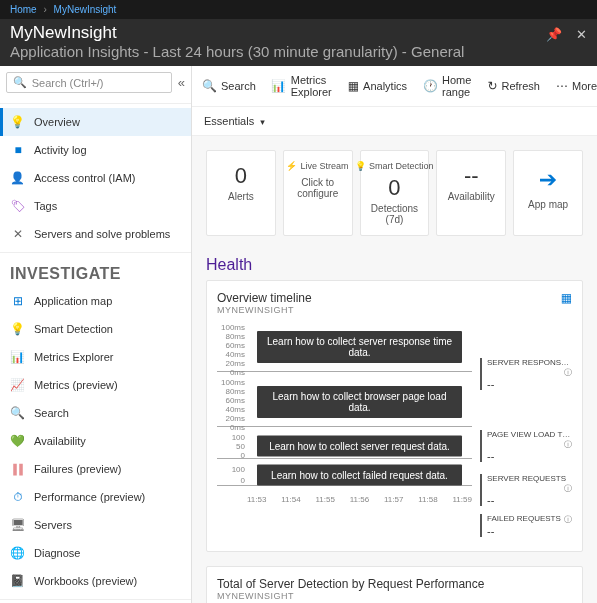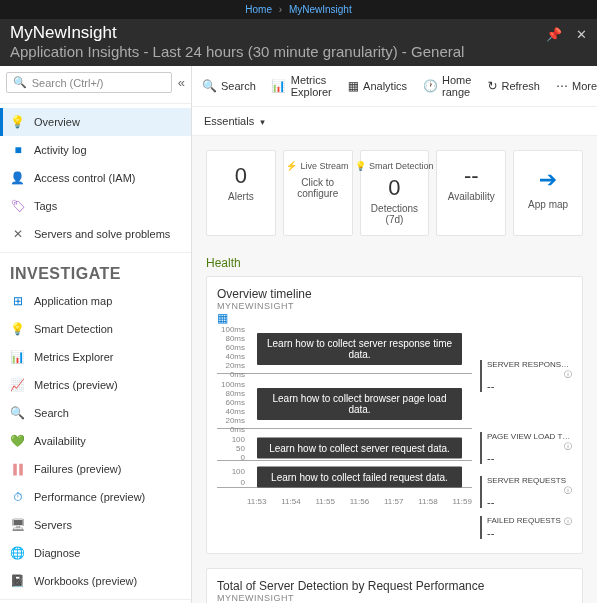--- a/index.html
+++ b/index.html
@@ -1,17 +1,17 @@
 <!DOCTYPE html>
 <html><head>
 <meta charset="utf-8">
 <style>
 * { box-sizing: border-box; margin: 0; padding: 0; }
 body { font-family: "Segoe UI", Arial, sans-serif; font-size: 11px; color: #333; background: #fff; width: 597px; height: 603px; overflow: hidden; }
-.breadcrumb { background: #1a1a1a; color: #5db2ff; padding: 4px 10px; font-size: 10px; text-align: center; }
+.breadcrumb { background: #1a1a1a; color: #5db2ff; padding: 4px 10px; font-size: 10px; }
 .breadcrumb .current { color: #5db2ff; }
 .breadcrumb .sep { color: #888; margin: 0 4px; }
 .header { background: #2d2d2d; color: #fff; padding: 4px 10px 6px 10px; position: relative; }
 .header .title { font-size: 17px; font-weight: 300; }
 .header .subtitle { font-size: 15px; color: #aaa; }
 .header .controls { position: absolute; right: 10px; top: 8px; color: #ccc; }
 .header .controls span { margin-left: 10px; cursor: pointer; font-size: 13px; }
 .main { display: flex; height: 548px; }
 .sidebar { width: 192px; border-right: 1px solid #e0e0e0; overflow-y: auto; position: relative; }
 .sidebar::-webkit-scrollbar { width: 6px; }
@@ -34,27 +34,27 @@
 .toolbar .more { margin-left: auto; }
 .essentials { background: #fff; padding: 8px 12px; border-bottom: 1px solid #eee; font-size: 11px; cursor: pointer; }
 .essentials .chev { margin-left: 6px; font-size: 9px; }
 .cards { display: flex; gap: 7px; padding: 14px; }
 .card { flex: 1; background: #fff; border: 1px solid #e5e5e5; border-radius: 2px; padding: 10px 4px; text-align: center; min-width: 0; }
 .card .top { font-size: 9px; color: #555; display: flex; align-items: center; justify-content: center; margin-bottom: 4px; white-space: nowrap; }
 .card .big { font-size: 22px; color: #333; margin: 2px 0; }
 .card .sub { font-size: 10px; color: #555; }
 .card .mid { font-size: 10px; color: #555; margin: 6px 0; }
 .card .mapicon { font-size: 22px; color: #0078d4; margin: 6px 0; }
-.section-title { padding: 6px 14px; font-size: 12px; color: #4d7c0f; }
+.section-title { padding: 6px 14px; font-size: 16px; color: #4c1d95; }
 .panel { background: #fff; border: 1px solid #e5e5e5; border-radius: 2px; margin: 0 14px 14px 14px; padding: 10px; }
-.panel-header { display: flex; justify-content: space-between; align-items: flex-start; flex-direction: column; }
+.panel-header { display: flex; justify-content: space-between; align-items: flex-start; }
 .panel-title { font-size: 12px; color: #333; }
 .panel-sub { font-size: 9px; color: #888; letter-spacing: 0.5px; }
 .grid-icon { color: #0078d4; font-size: 12px; cursor: pointer; }
-.timeline-area { display: flex; }
+.timeline-area { display: flex; margin-top: 8px; }
 .charts { flex: 1; }
 .chart-block { position: relative; margin-bottom: 6px; border-bottom: 1px solid #aaa; }
 .yaxis { position: absolute; left: 0; top: 0; bottom: 0; display: flex; flex-direction: column; justify-content: space-between; font-size: 8px; color: #888; text-align: right; width: 28px; }
 .plot { margin-left: 30px; height: 48px; position: relative; }
 .plot.short { height: 20px; }
 .plot.med { height: 25px; }
 .overlay { position: absolute; left: 10px; right: 10px; top: 50%; transform: translateY(-50%); background: #3a3a3a; color: #fff; font-size: 10px; text-align: center; padding: 5px; border-radius: 1px; }
 .xaxis { margin-left: 30px; display: flex; justify-content: space-between; font-size: 8px; color: #888; padding-top: 3px; }
 .legend { width: 100px; font-size: 8px; color: #444; padding-left: 8px; }
 .legend-item { margin-bottom: 4px; border-left: 2px solid #555; padding-left: 5px; }

